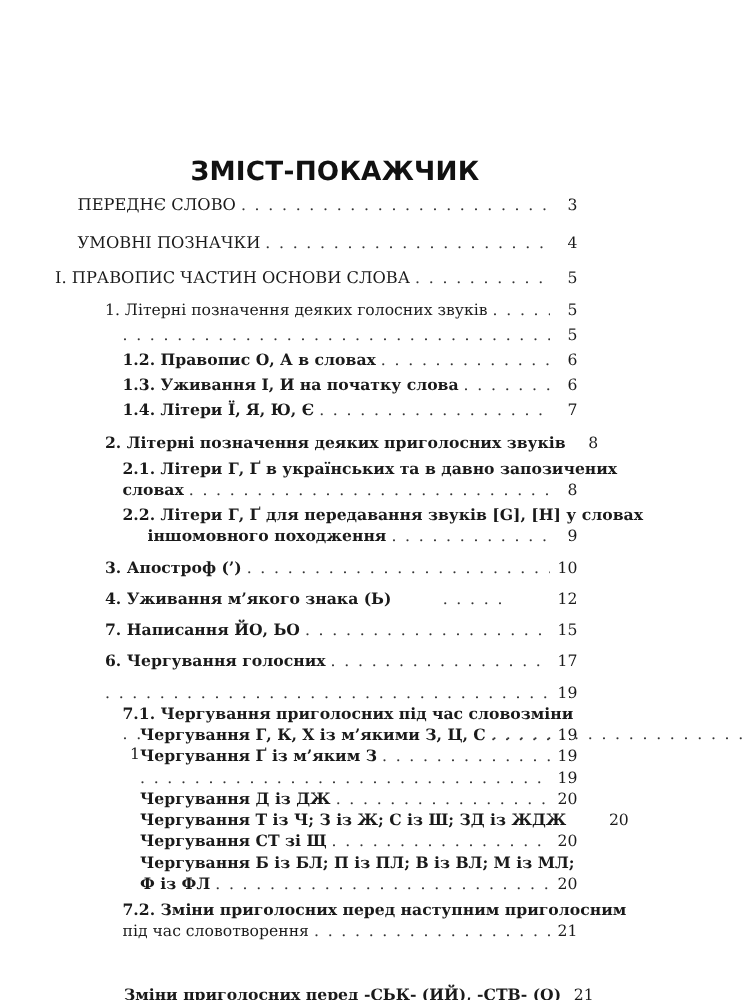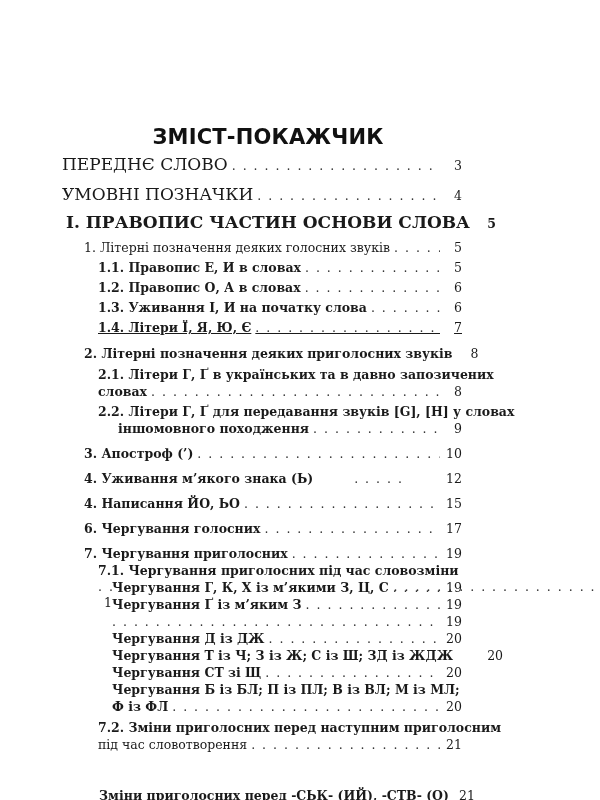--- a/index.html
+++ b/index.html
@@ -58,21 +58,21 @@
       content: ". . . . . . . . . . . . . . . . . . . . . . . . . . . . . . . . . . . . . . . . . . . . . . . . . . . . . . . . . . . . . . . . . . . . . . . .";
       letter-spacing: 0;
       word-spacing: 3px;
     }
     .row .page {
       flex: 0 0 auto;
       min-width: 18px;
       text-align: right;
       padding-left: 4px;
     }
-    .row.top .label { font-size: 17px; }
+    .row.top .label { font-size: 13px; }
     .row.bold .label { font-weight: bold; }
     .row.sub .label { font-weight: bold; }
     .row.minor .label { font-weight: normal; font-size: 12.5px; }
     .cont {
       position: absolute;
       font-size: 12.5px;
       line-height: 16px;
       white-space: nowrap;
       font-weight: bold;
     }
@@ -89,51 +89,50 @@
     <span class="dots"></span>
     <span class="page">3</span>
   </div>
 
   <div class="row top" style="left:62px; top:186px;">
     <span class="label">УМОВНІ ПОЗНАЧКИ</span>
     <span class="dots"></span>
     <span class="page">4</span>
   </div>
 
-  <div class="row top" style="left:66px; top:214px;font-weight:bold;">
+  <div class="row top" style="left:44px; top:214px;">
     <span class="label">І. ПРАВОПИС ЧАСТИН ОСНОВИ СЛОВА</span>
     <span class="dots"></span>
     <span class="page">5</span>
   </div>
 
   <div class="row bold minor" style="left:84px; top:240px;">
     <span class="label">1. Літерні позначення деяких голосних звуків</span>
     <span class="dots"></span>
     <span class="page">5</span>
   </div>
 
   <div class="row sub" style="left:98px; top:260px;">
-    <span class="label">1.1. Правопис Е, И в словах</span>
     <span class="dots"></span>
     <span class="page">5</span>
   </div>
 
   <div class="row sub" style="left:98px; top:280px;">
     <span class="label">1.2. Правопис О, А в словах</span>
     <span class="dots"></span>
     <span class="page">6</span>
   </div>
 
   <div class="row sub" style="left:98px; top:300px;">
     <span class="label">1.3. Уживання І, И на початку слова</span>
     <span class="dots"></span>
     <span class="page">6</span>
   </div>
 
-  <div class="row sub" style="left:98px; top:320px;text-decoration:underline;">
+  <div class="row sub" style="left:98px; top:320px;">
     <span class="label">1.4. Літери Ї, Я, Ю, Є</span>
     <span class="dots"></span>
     <span class="page">7</span>
   </div>
 
   <div class="row sub" style="left:84px; top:346px;">
     <span class="label">2. Літерні позначення деяких приголосних звуків</span>
     <span class="dots"></span>
     <span class="page">8</span>
   </div>
@@ -158,33 +157,32 @@
     <span class="page">10</span>
   </div>
 
   <div class="row sub" style="left:84px; top:471px;gap:37px;">
     <span class="label">4. Уживання м’якого знака (Ь)</span>
     <span class="dots"></span>
     <span class="page">12</span>
   </div>
 
   <div class="row sub" style="left:84px; top:496px;">
-    <span class="label">4. Написання ЙО, ЬО</span>
+    <span class="label">7. Написання ЙО, ЬО</span>
     <span class="dots"></span>
     <span class="page">15</span>
   </div>
 
   <div class="row sub" style="left:84px; top:521px;">
     <span class="label">6. Чергування голосних</span>
     <span class="dots"></span>
     <span class="page">17</span>
   </div>
 
   <div class="row sub" style="left:84px; top:546px;">
-    <span class="label">7. Чергування приголосних</span>
     <span class="dots"></span>
     <span class="page">19</span>
   </div>
 
   <div class="row sub" style="left:98px; top:563px;flex-direction:column;">
     <span class="label">7.1. Чергування приголосних під час словозміни</span>
     <span class="dots"></span>
     <span class="page">19</span>
   </div>
 

